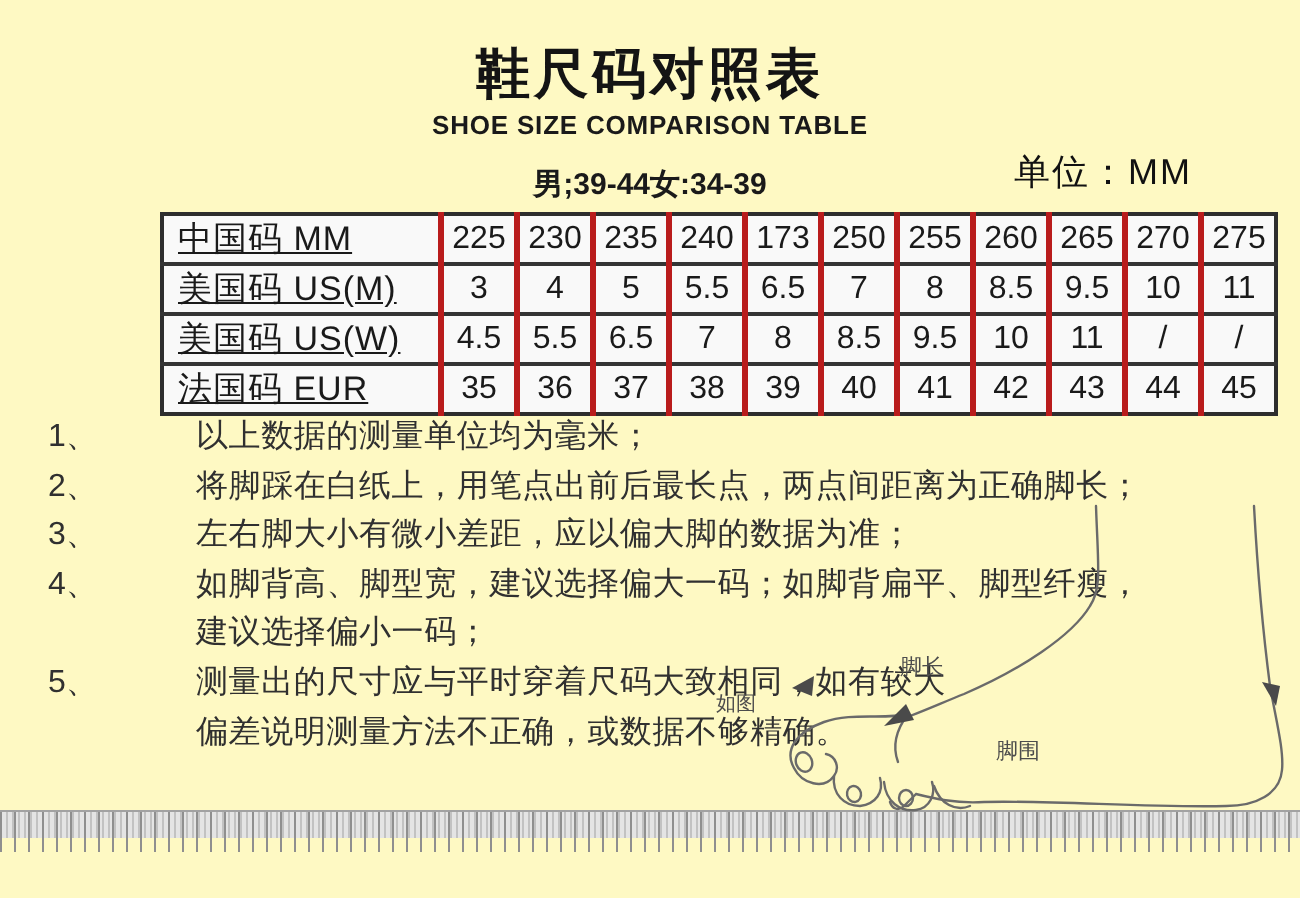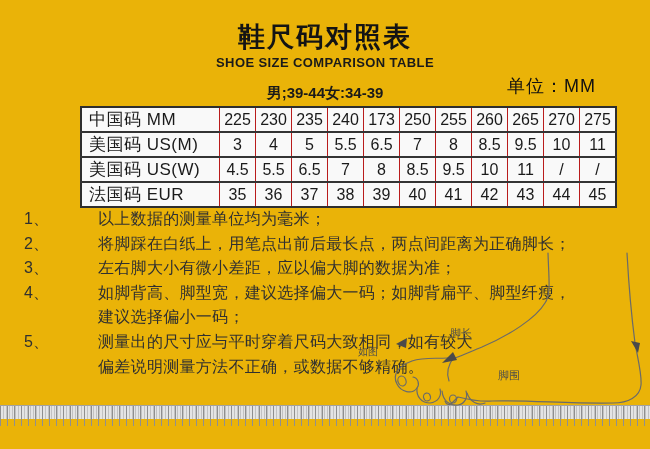--- a/index.html
+++ b/index.html
@@ -1,19 +1,19 @@
 <!DOCTYPE html>
 <html><head>
 <meta charset="utf-8">
 <style>
   html,body{margin:0;padding:0;background:#ffffff;}
   .page{
     position:relative;
     width:650px;height:449px;
-    background:#eab308;
+    background:#fef9c3;
     overflow:hidden;
     font-family:"Liberation Sans","DejaVu Sans",sans-serif;
     color:#1c1c1c;
   }
   
   .header{position:absolute;top:22px;left:0;width:100%;text-align:center;}
   .title{
     font-size:27px;font-weight:800;letter-spacing:2px;color:#141414;
     line-height:30px;
   }
@@ -29,29 +29,29 @@
     font-size:18px;font-weight:400;letter-spacing:1px;color:#111;
   }
   
   table.size{
     position:absolute;left:80px;top:106px;
     border-collapse:collapse;
     border:2px solid #2e2e2e;
     background:#f9f9f9;
   }
   table.size td{
-    border-left:1px solid #b91c1c;
+    border-left:3px solid #b91c1c;
     border-top:2px solid #343434;
     height:20px;padding:0 1px;
     text-align:center;
     font-size:16px;color:#1a1a1a;
     min-width:33px;
   }
   table.size tr:first-child td{border-top:none;}
-  table.size td:first-child{border-left:none;}
+  table.size td:first-child{border-left:none;text-decoration:underline;}
   table.size td.rowlabel{
     width:129px;min-width:129px;text-align:left;padding-left:7px;
     font-size:17px;letter-spacing:.5px;
   }
   
   .notes{
     position:absolute;left:24px;top:207px;width:612px;
     list-style:none;margin:0;padding:0;
   }
   .note{display:flex;align-items:flex-start;font-size:16px;line-height:24.6px;color:#303030;}

